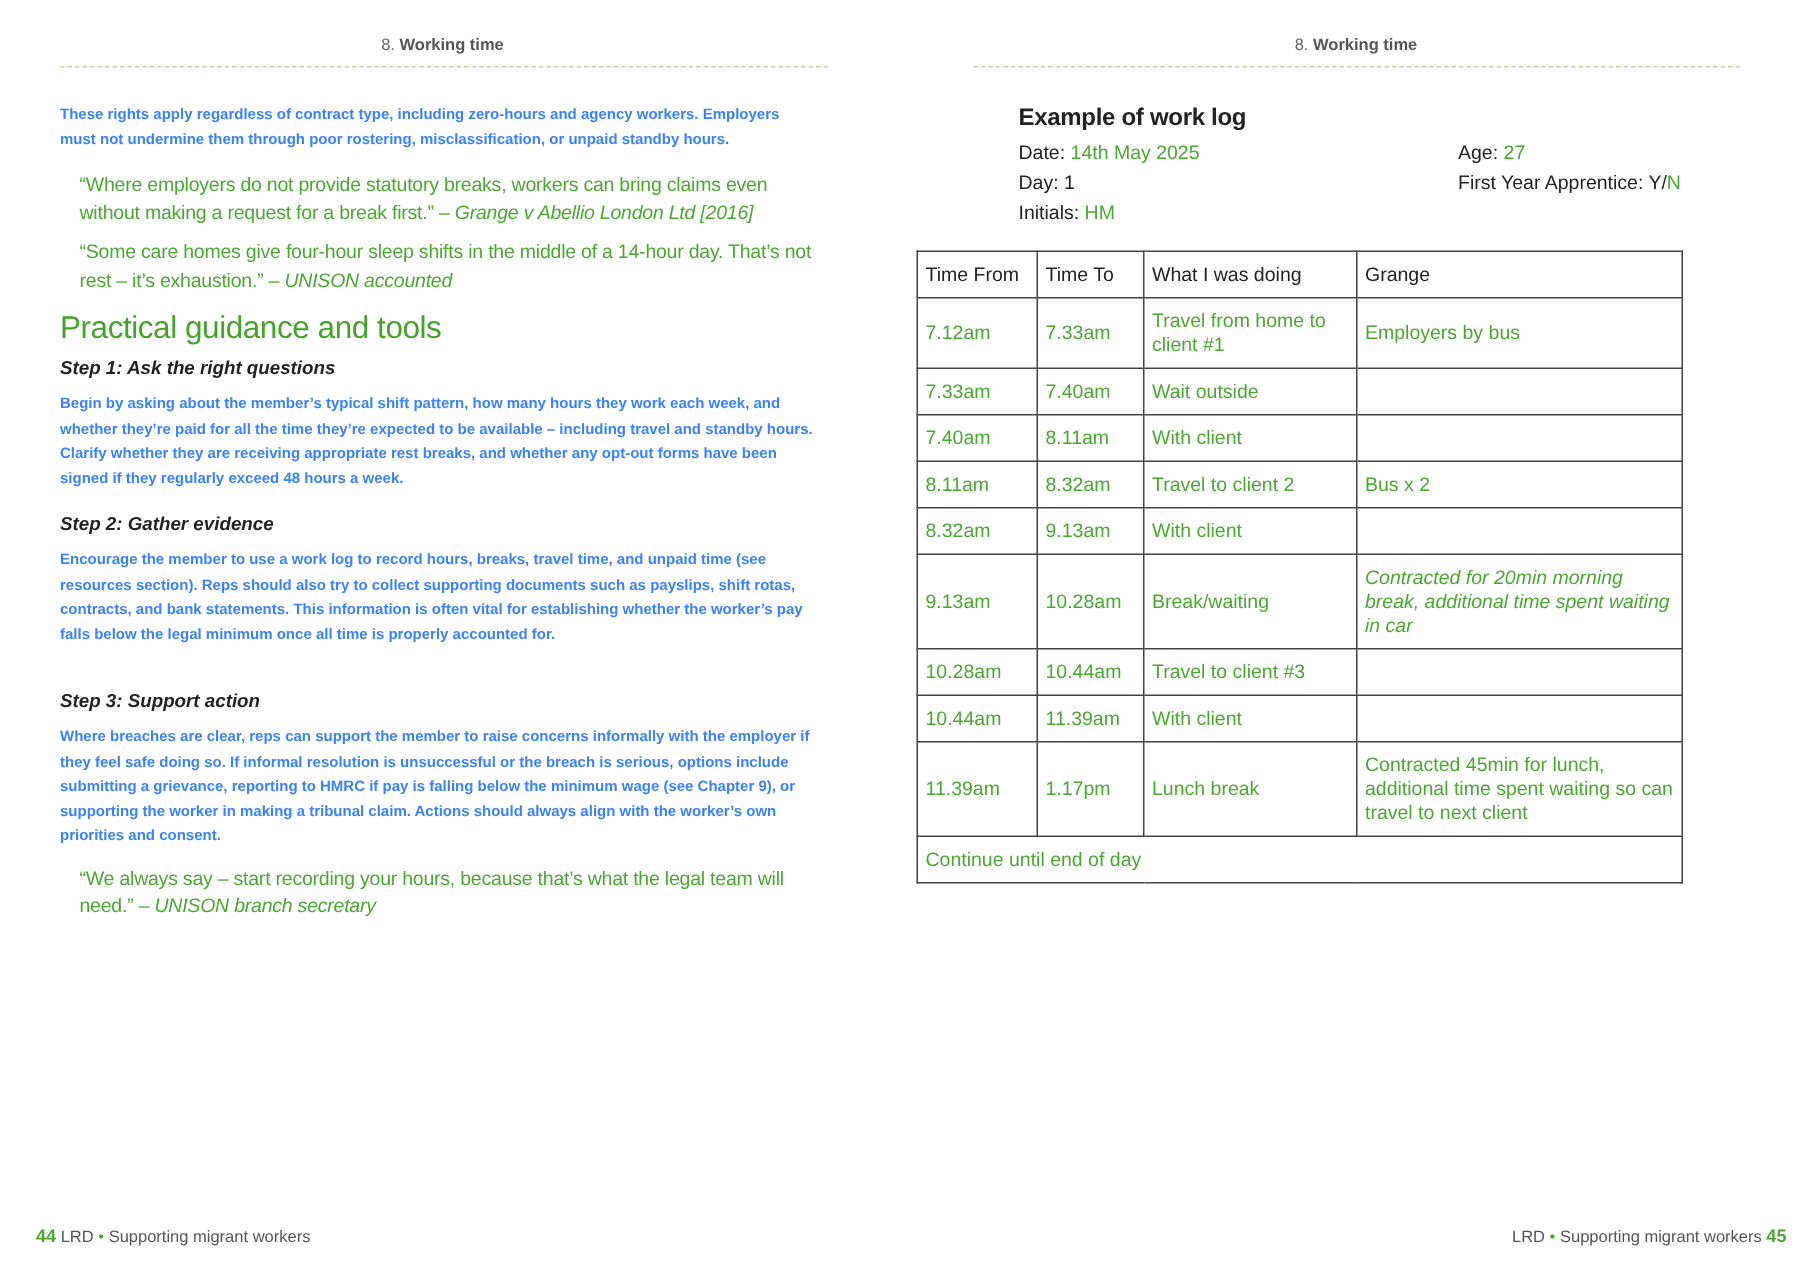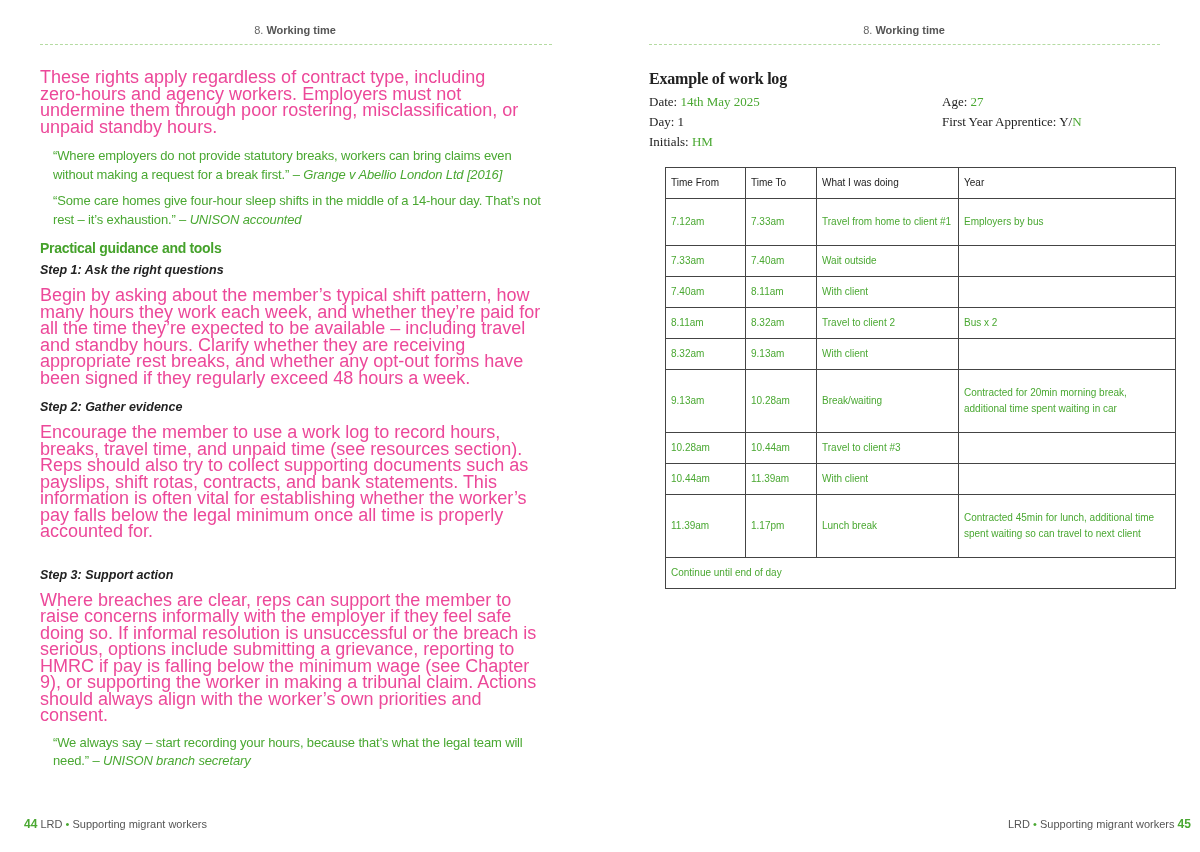--- a/index.html
+++ b/index.html
@@ -17,35 +17,35 @@
   }
   .running-head b { color: #555555; margin-top: 16px; }
   .page.left .running-head { left: 0; width: 590px; }
   .page.right .running-head { left: 0; width: 608px; }
   .head-rule { position: absolute; top: 44px; border-top: 1px dashed #b5dba2; }
   .page.left .head-rule { left: 40px; width: 512px; }
   .page.right .head-rule { left: 49px; width: 511px; }
 
   
   .lbody { position: absolute; left: 40px; top: 69px; width: 510px; }
-  .para { font-size: 18px; line-height: 16.5px; margin: 0; color: #ec4899; }
+  .para { font-size: 10px; line-height: 16.5px; margin: 0; color: #3b82f6; font-weight: bold; }
   .quote { font-size: 13px; line-height: 18.5px; color: #4aa832; margin: 0 0 0 13px; letter-spacing: -0.15px; }
   .quote i { font-style: italic; }
-  .h2 { font-size: 14px; font-weight: bold; color: #45a22b; margin: 0; letter-spacing: -0.3px; }
+  .h2 { font-size: 21px; font-weight: normal; color: #45a22b; margin: 0; letter-spacing: -0.3px; }
   .step { font-size: 12.5px; font-weight: bold; font-style: italic; color: #222; margin: 0; }
 
   
-  .rbody { position: absolute; left: 649px; top: 70px; width: 511px; font-family: Liberation Serif, serif; }
+  .rbody { position: absolute; left: 679px; top: 70px; width: 511px; }
   .wl-title { font-size: 16px; font-weight: bold; color: #222; margin: 0; letter-spacing: -0.2px; }
   .meta { position: relative; font-size: 13px; color: #222; height: 62px; margin-top: 6px; }
   .meta .row { position: absolute; left: 0; }
   .meta .g { color: #4aa832; }
   table.log {
-    position: absolute; left: 665px; top: 167px; width: 511px;
-    border-collapse: collapse; font-size: 10px;
+    position: absolute; left: 611px; top: 167px; width: 511px;
+    border-collapse: collapse; font-size: 13px;
   }
   table.log td, table.log th {
     border: 1px solid #444444; padding: 0 5px; text-align: left; vertical-align: middle;
     font-weight: normal; line-height: 16px;
   }
   table.log th { color: #222; height: 30px; }
   table.log td { color: #4aa832; }
 
   .footer { position: absolute; top: 817px; font-size: 11px; color: #555555; }
   .footer .num { color: #4aa832; font-weight: bold; font-size: 12px; }
@@ -121,21 +121,21 @@
     <col style="width:80px">
       <col style="width:71px">
       <col style="width:142px">
       <col>
   </colgroup>
   <thead>
     <tr>
       <th>Time From</th>
       <th>Time To</th>
       <th>What I was doing</th>
-      <th>Year</th>
+      <th>Grange</th>
     </tr>
   </thead>
   <tbody id="log-body">
       <tr>
         <td style="height: 46px;">7.12am</td>
         <td style="height: 46px;">7.33am</td>
         <td style="height: 46px;">Travel from home to client #1</td>
         <td style="height: 46px;">Employers by bus</td>
       </tr>
       <tr>
@@ -159,21 +159,21 @@
       <tr>
         <td style="height: 30px;">8.32am</td>
         <td style="height: 30px;">9.13am</td>
         <td style="height: 30px;">With client</td>
         <td style="height: 30px;"></td>
       </tr>
       <tr>
         <td style="height: 62px;">9.13am</td>
         <td style="height: 62px;">10.28am</td>
         <td style="height: 62px;">Break/waiting</td>
-        <td style="height: 62px;">Contracted for 20min morning break, additional time spent waiting in car</td>
+        <td style="height: 62px; font-style: italic;">Contracted for 20min morning break, additional time spent waiting in car</td>
       </tr>
       <tr>
         <td style="height: 30px;">10.28am</td>
         <td style="height: 30px;">10.44am</td>
         <td style="height: 30px;">Travel to client #3</td>
         <td style="height: 30px;"></td>
       </tr>
       <tr>
         <td style="height: 30px;">10.44am</td>
         <td style="height: 30px;">11.39am</td>

